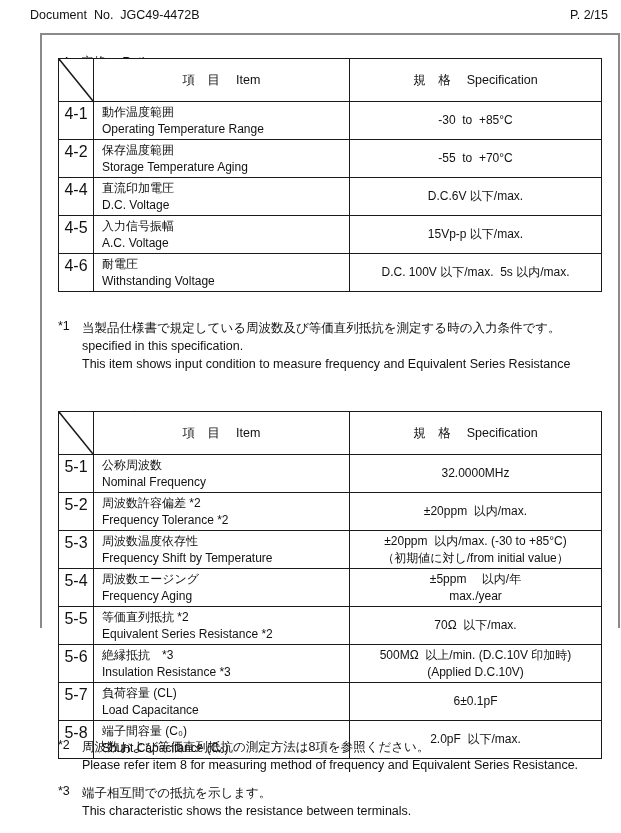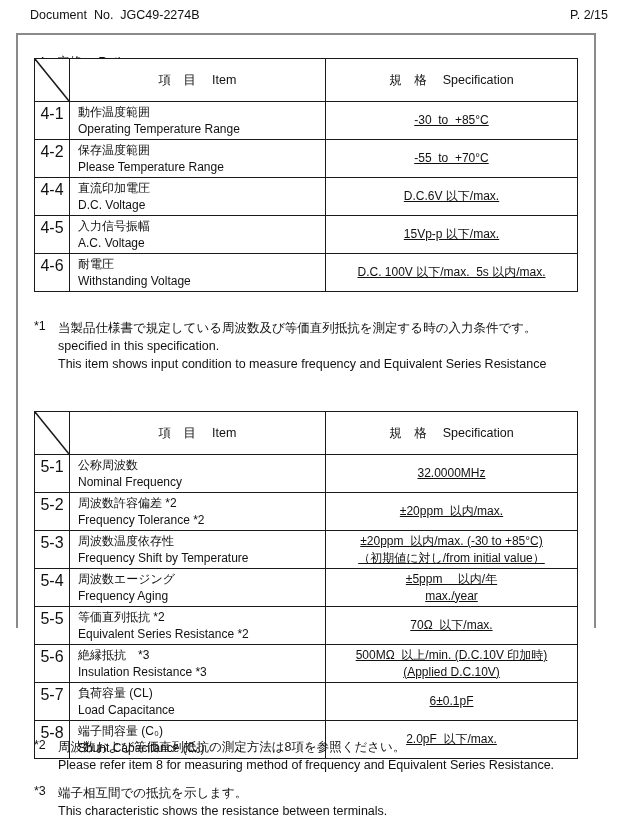--- a/index.html
+++ b/index.html
@@ -10,21 +10,21 @@
     color: #111;
     position: relative;
     overflow: hidden;
   }
   .topbar {
     position: absolute; top: 8px; left: 30px; right: 13px;
     display: flex; justify-content: space-between;
     font-size: 12.5px; white-space: pre;
   }
   .outer-box {
-    position: absolute; left: 16px; top: 33px;
+    position: absolute; left: 40px; top: 33px;
     width: 580px; height: 595px;
     border: 2px solid #8a8a8a; border-bottom: none;
     box-sizing: border-box;
   }
   .sec-title {
     position: absolute; left: 6px;
     font-size: 12.5px; white-space: pre;
   }
   .sec-title .u {
     margin-left: 9px;
@@ -56,37 +56,37 @@
   .diag-cell svg { position: absolute; left: 0; top: 0; width: 100%; height: 100%; display: block; }
   #table1 td { height: 37px; }
   #table2 td { height: 35px; }
   td.num {
     text-align: center; vertical-align: top;
     padding-top: 3px; font-size: 16px;
   }
   td.item { vertical-align: top; padding: 2px 4px 2px 8px; }
   td.item div { line-height: 16.5px; white-space: pre; }
   td.spec { text-align: center; vertical-align: middle; }
-  td.spec div { line-height: 16.5px; white-space: pre; text-decoration: underline; }
+  td.spec div { line-height: 16.5px; white-space: pre; }
 
   .footnote {
     position: absolute; left: 16px; right: 8px;
     display: flex; font-size: 12.5px;
   }
   .fn-marker { flex: none; width: 24px; }
   .fn-text div { line-height: 18px; white-space: pre; }
   #fn1 { top: 284px; }
   #fn2 { top: 703px; }
   #fn3 { top: 749px; }
 </style>
 </head>
 <body>
 
 <div class="topbar">
-  <span>Document  No.  JGC49-2274B</span>
+  <span>Document  No.  JGC49-4472B</span>
   <span>P. 2/15</span>
 </div>
 
 <div class="outer-box">
 
   <div class="sec-title" id="sec4-title">
     <span>4.</span><span class="u">定格　 Rating</span>
   </div>
 
   <table class="spec-table" id="table1">
@@ -112,21 +112,21 @@
         <div>Operating Temperature Range</div>
       </td>
       <td class="spec">
             <div>-30  to  +85°C</div>
           </td>
     </tr>
     <tr>
       <td class="num">4-2</td>
       <td class="item">
         <div>保存温度範囲</div>
-        <div>Please Temperature Range</div>
+        <div>Storage Temperature Aging</div>
       </td>
       <td class="spec">
             <div>-55  to  +70°C</div>
           </td>
     </tr>
     <tr>
       <td class="num">4-4</td>
       <td class="item">
         <div>直流印加電圧</div>
         <div>D.C. Voltage</div>

